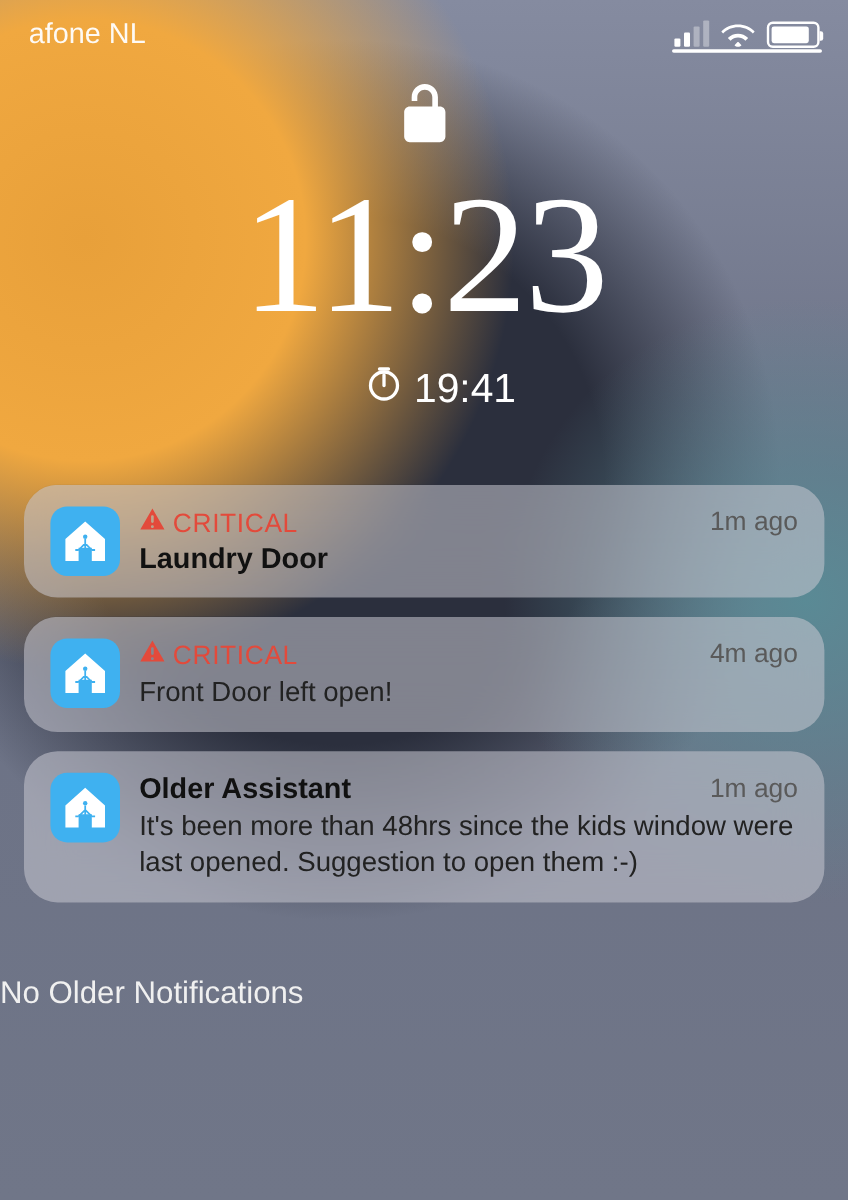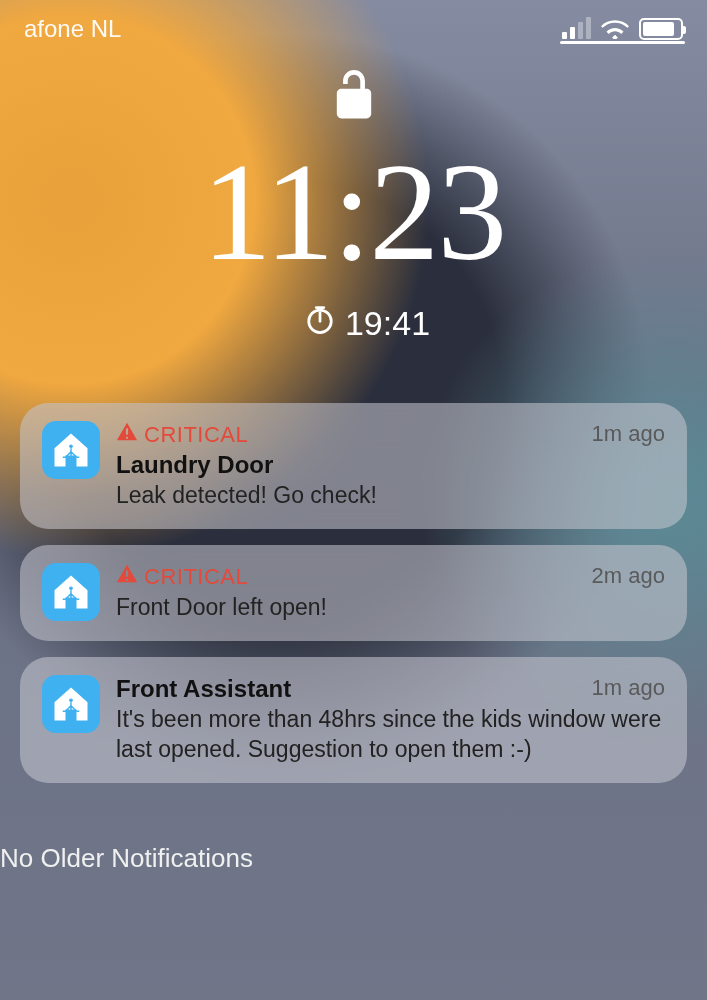--- a/index.html
+++ b/index.html
@@ -222,57 +222,56 @@
       <div class="notif-head">
         <span class="critical-badge">
           <span><svg viewBox="0 0 24 24">
                 <path fill="#e34a3b" d="M12 2 1 21h22L12 2zm0 6c.7 0 1.2.5 1.2 1.2v4.6c0 .7-.5 1.2-1.2 1.2s-1.2-.5-1.2-1.2V9.2C10.8 8.5 11.3 8 12 8zm0 9.2c.7 0 1.3.5 1.3 1.2S12.7 19.6 12 19.6s-1.3-.5-1.3-1.2.6-1.2 1.3-1.2z"></path>
               </svg></span>
           <span>CRITICAL</span>
         </span>
         <span class="notif-time">1m ago</span>
       </div>
       <div class="notif-title">Laundry Door</div>
-      <div class="notif-text">Leak detected! Go check!</div>
     </div>
   </div>
 
   <div class="notif">
     <div class="app-icon">
       <svg viewBox="0 0 48 48">
           <path fill="#fff" d="M24 6 6 22v20h12V30h12v12h12V22z"></path>
           <circle cx="24" cy="20" r="2" fill="#3fb1f0"></circle>
           <path stroke="#3fb1f0" stroke-width="1.6" fill="none" d="M24 22v10M24 26l-6 6M24 26l6 6M18 32h-3M30 32h3"></path>
         </svg>
     </div>
     <div class="notif-body">
       <div class="notif-head">
         <span class="critical-badge">
           <span><svg viewBox="0 0 24 24">
                 <path fill="#e34a3b" d="M12 2 1 21h22L12 2zm0 6c.7 0 1.2.5 1.2 1.2v4.6c0 .7-.5 1.2-1.2 1.2s-1.2-.5-1.2-1.2V9.2C10.8 8.5 11.3 8 12 8zm0 9.2c.7 0 1.3.5 1.3 1.2S12.7 19.6 12 19.6s-1.3-.5-1.3-1.2.6-1.2 1.3-1.2z"></path>
               </svg></span>
           <span>CRITICAL</span>
         </span>
-        <span class="notif-time">2m ago</span>
+        <span class="notif-time">4m ago</span>
       </div>
       <div class="notif-text">Front Door left open!</div>
     </div>
   </div>
 
   <div class="notif simple">
     <div class="app-icon">
       <svg viewBox="0 0 48 48">
           <path fill="#fff" d="M24 6 6 22v20h12V30h12v12h12V22z"></path>
           <circle cx="24" cy="20" r="2" fill="#3fb1f0"></circle>
           <path stroke="#3fb1f0" stroke-width="1.6" fill="none" d="M24 22v10M24 26l-6 6M24 26l6 6M18 32h-3M30 32h3"></path>
         </svg>
     </div>
     <div class="notif-body">
       <div class="notif-head">
-        <span class="notif-title-inline">Front Assistant</span>
+        <span class="notif-title-inline">Older Assistant</span>
         <span class="notif-time">1m ago</span>
       </div>
       <div class="notif-text">It's been more than 48hrs since the kids window were last opened. Suggestion to open them :-)</div>
     </div>
   </div>
 
 </div>
 
 <div class="no-older">No Older Notifications</div>
 

